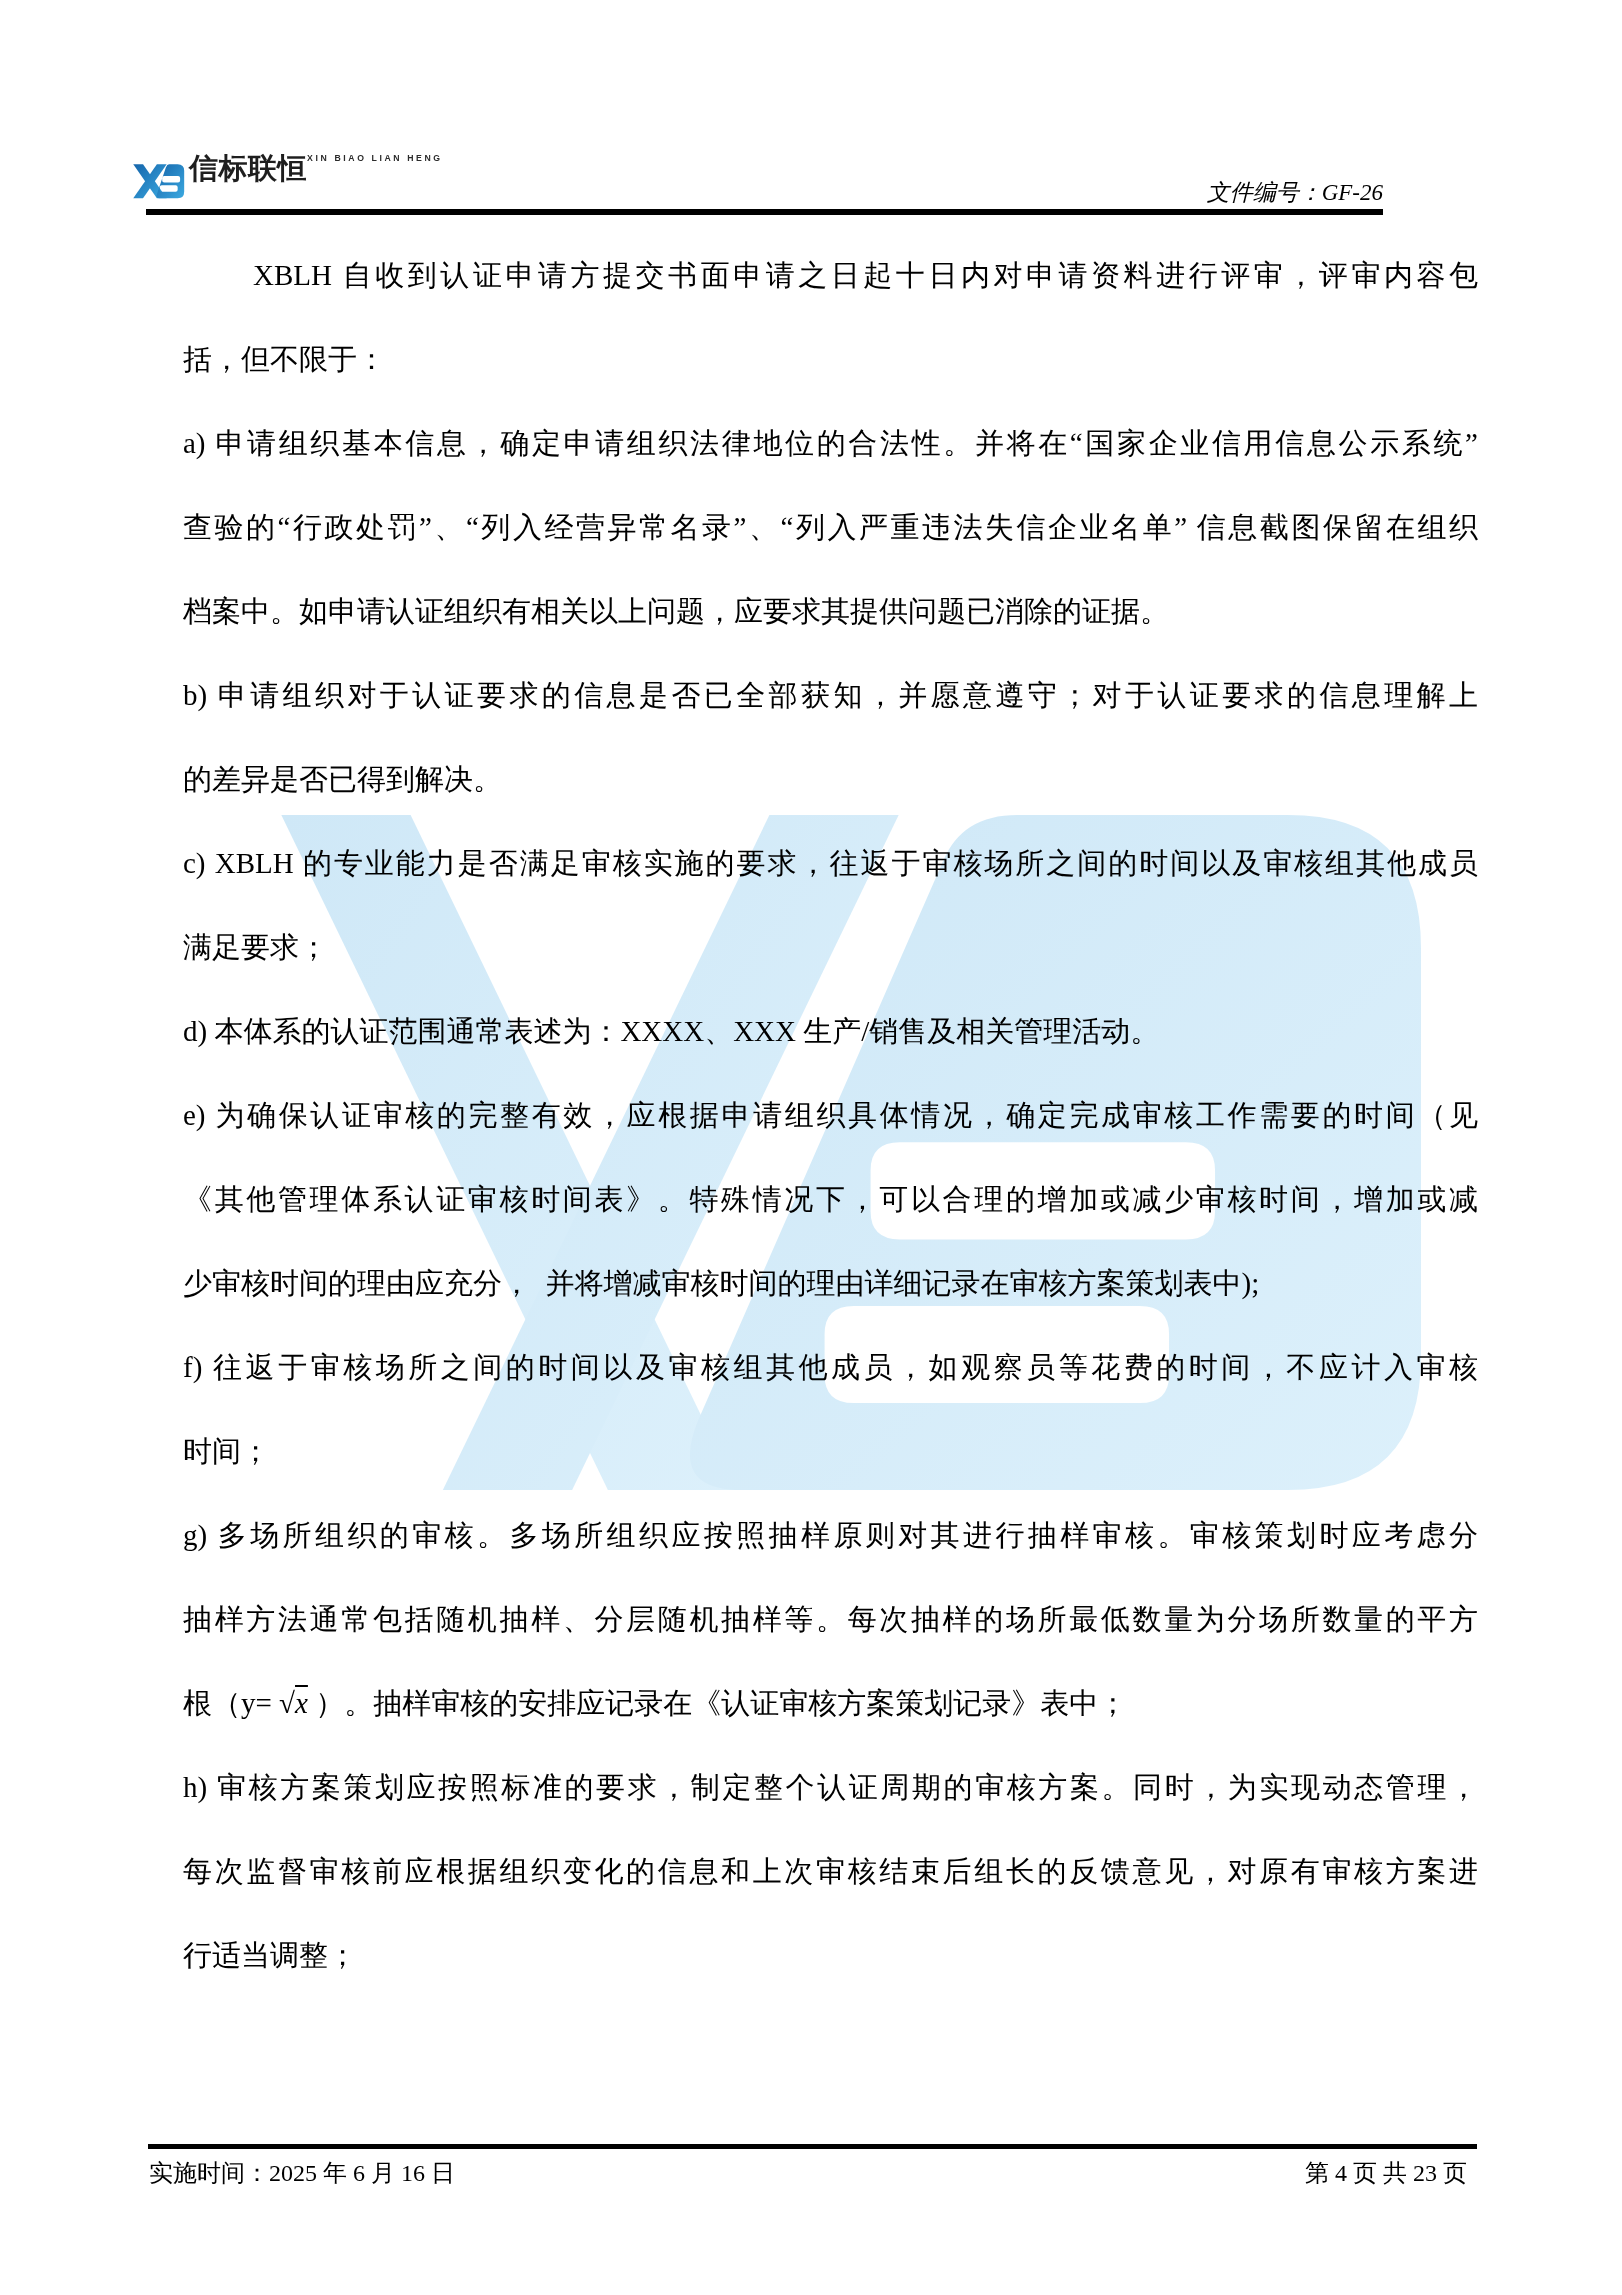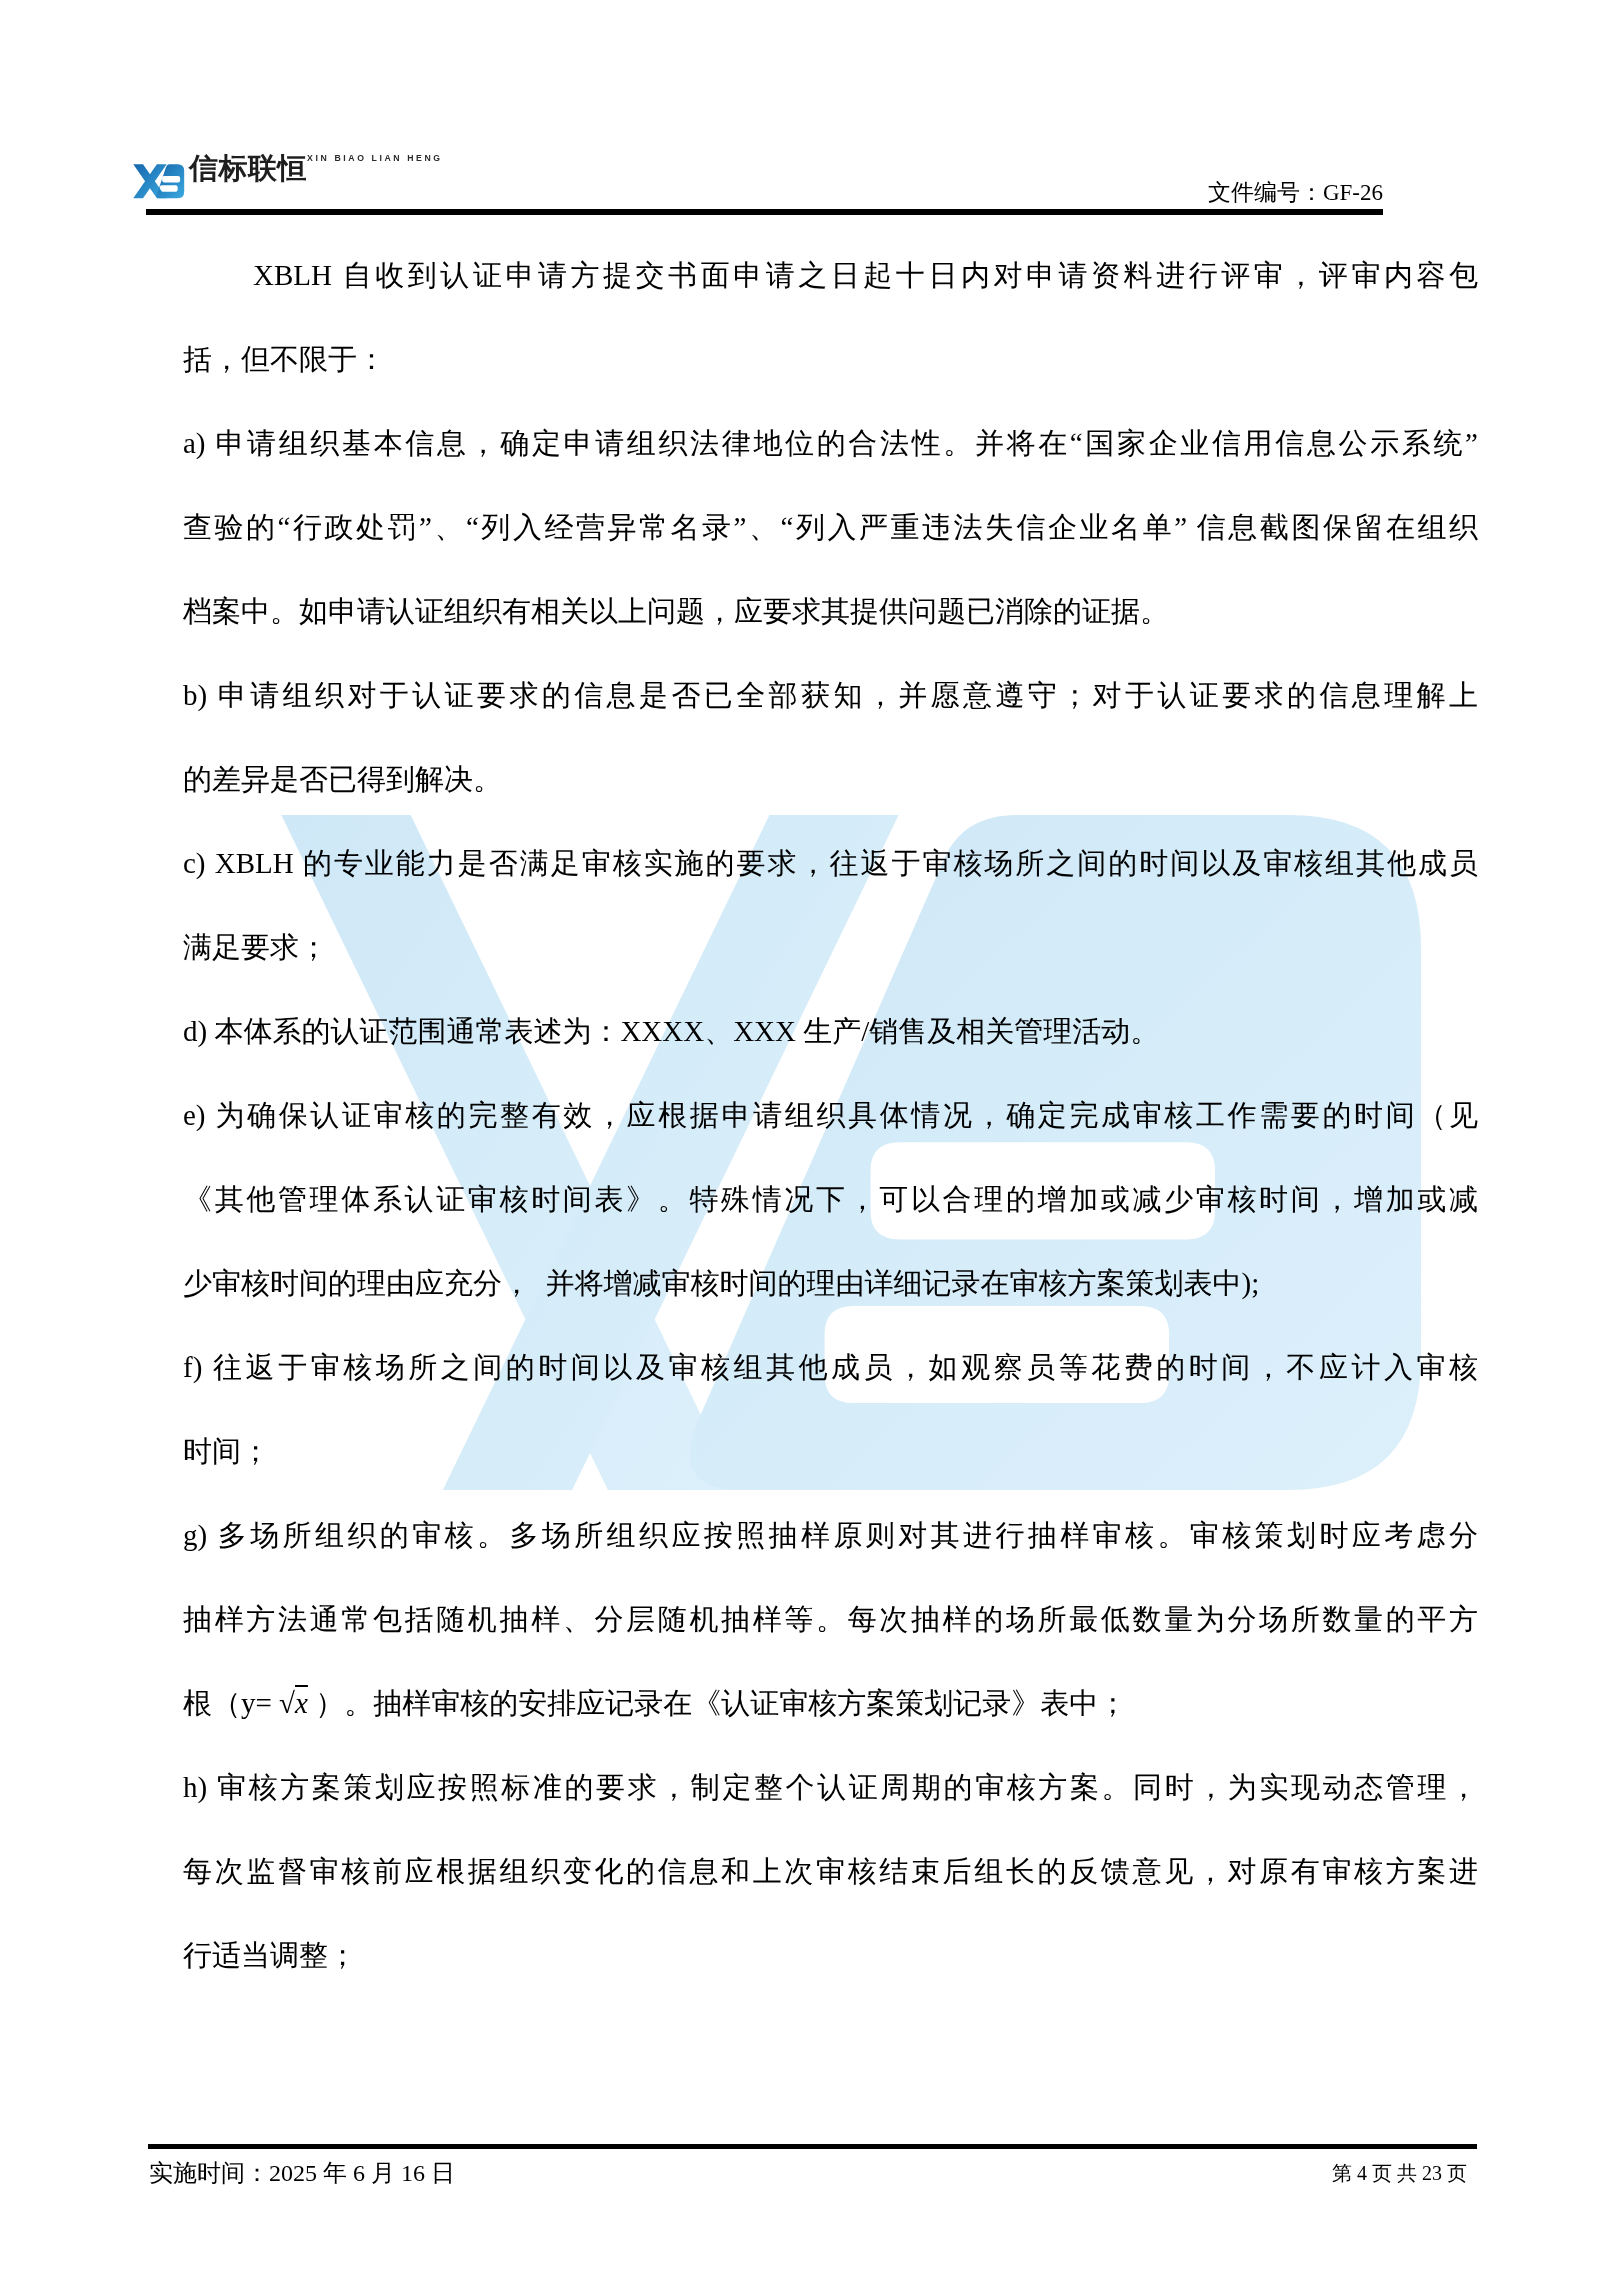--- a/index.html
+++ b/index.html
@@ -26,20 +26,21 @@
   }
   .logo-en{
     font-family:"Liberation Sans","DejaVu Sans",sans-serif;
     font-weight:bold;font-size:8.7px;line-height:12.3px;
     letter-spacing:2.6px;color:#2b2b2b;white-space:nowrap;
   }
   .doc-number{
     position:absolute;left:1125px;top:178px;width:258px;
     text-align:right;font-size:23px;line-height:29px;color:#000;
     white-space:nowrap;
+    font-style:italic;
   }
   .header-rule{
     position:absolute;left:146px;top:209px;width:1237px;height:5.6px;
     background:#000;
   }
 
   
   .watermark{
     position:absolute;left:220px;top:815px;width:1201px;height:675px;
     z-index:0;pointer-events:none;
@@ -67,21 +68,21 @@
   .footer-rule{
     position:absolute;left:148px;top:2144px;width:1329px;height:5.1px;
     background:#000;
   }
   .footer-left{
     position:absolute;left:149px;top:2158px;font-size:24px;line-height:31px;
     white-space:pre-wrap;color:#000;z-index:1;
   }
   .footer-right{
     position:absolute;left:1125px;top:2158px;width:342px;text-align:right;
-    font-size:20px;line-height:31px;white-space:pre-wrap;color:#000;z-index:1;
+    font-size:24px;line-height:31px;white-space:pre-wrap;color:#000;z-index:1;
   }
 </style>
 </head>
 <body>
 
 <div class="page">
 
   <svg class="watermark" viewBox="0 0 2350 1320" preserveAspectRatio="none" aria-hidden="true">
     <defs>
       <linearGradient id="wmg" x1="0" y1="0" x2="1" y2="1">

